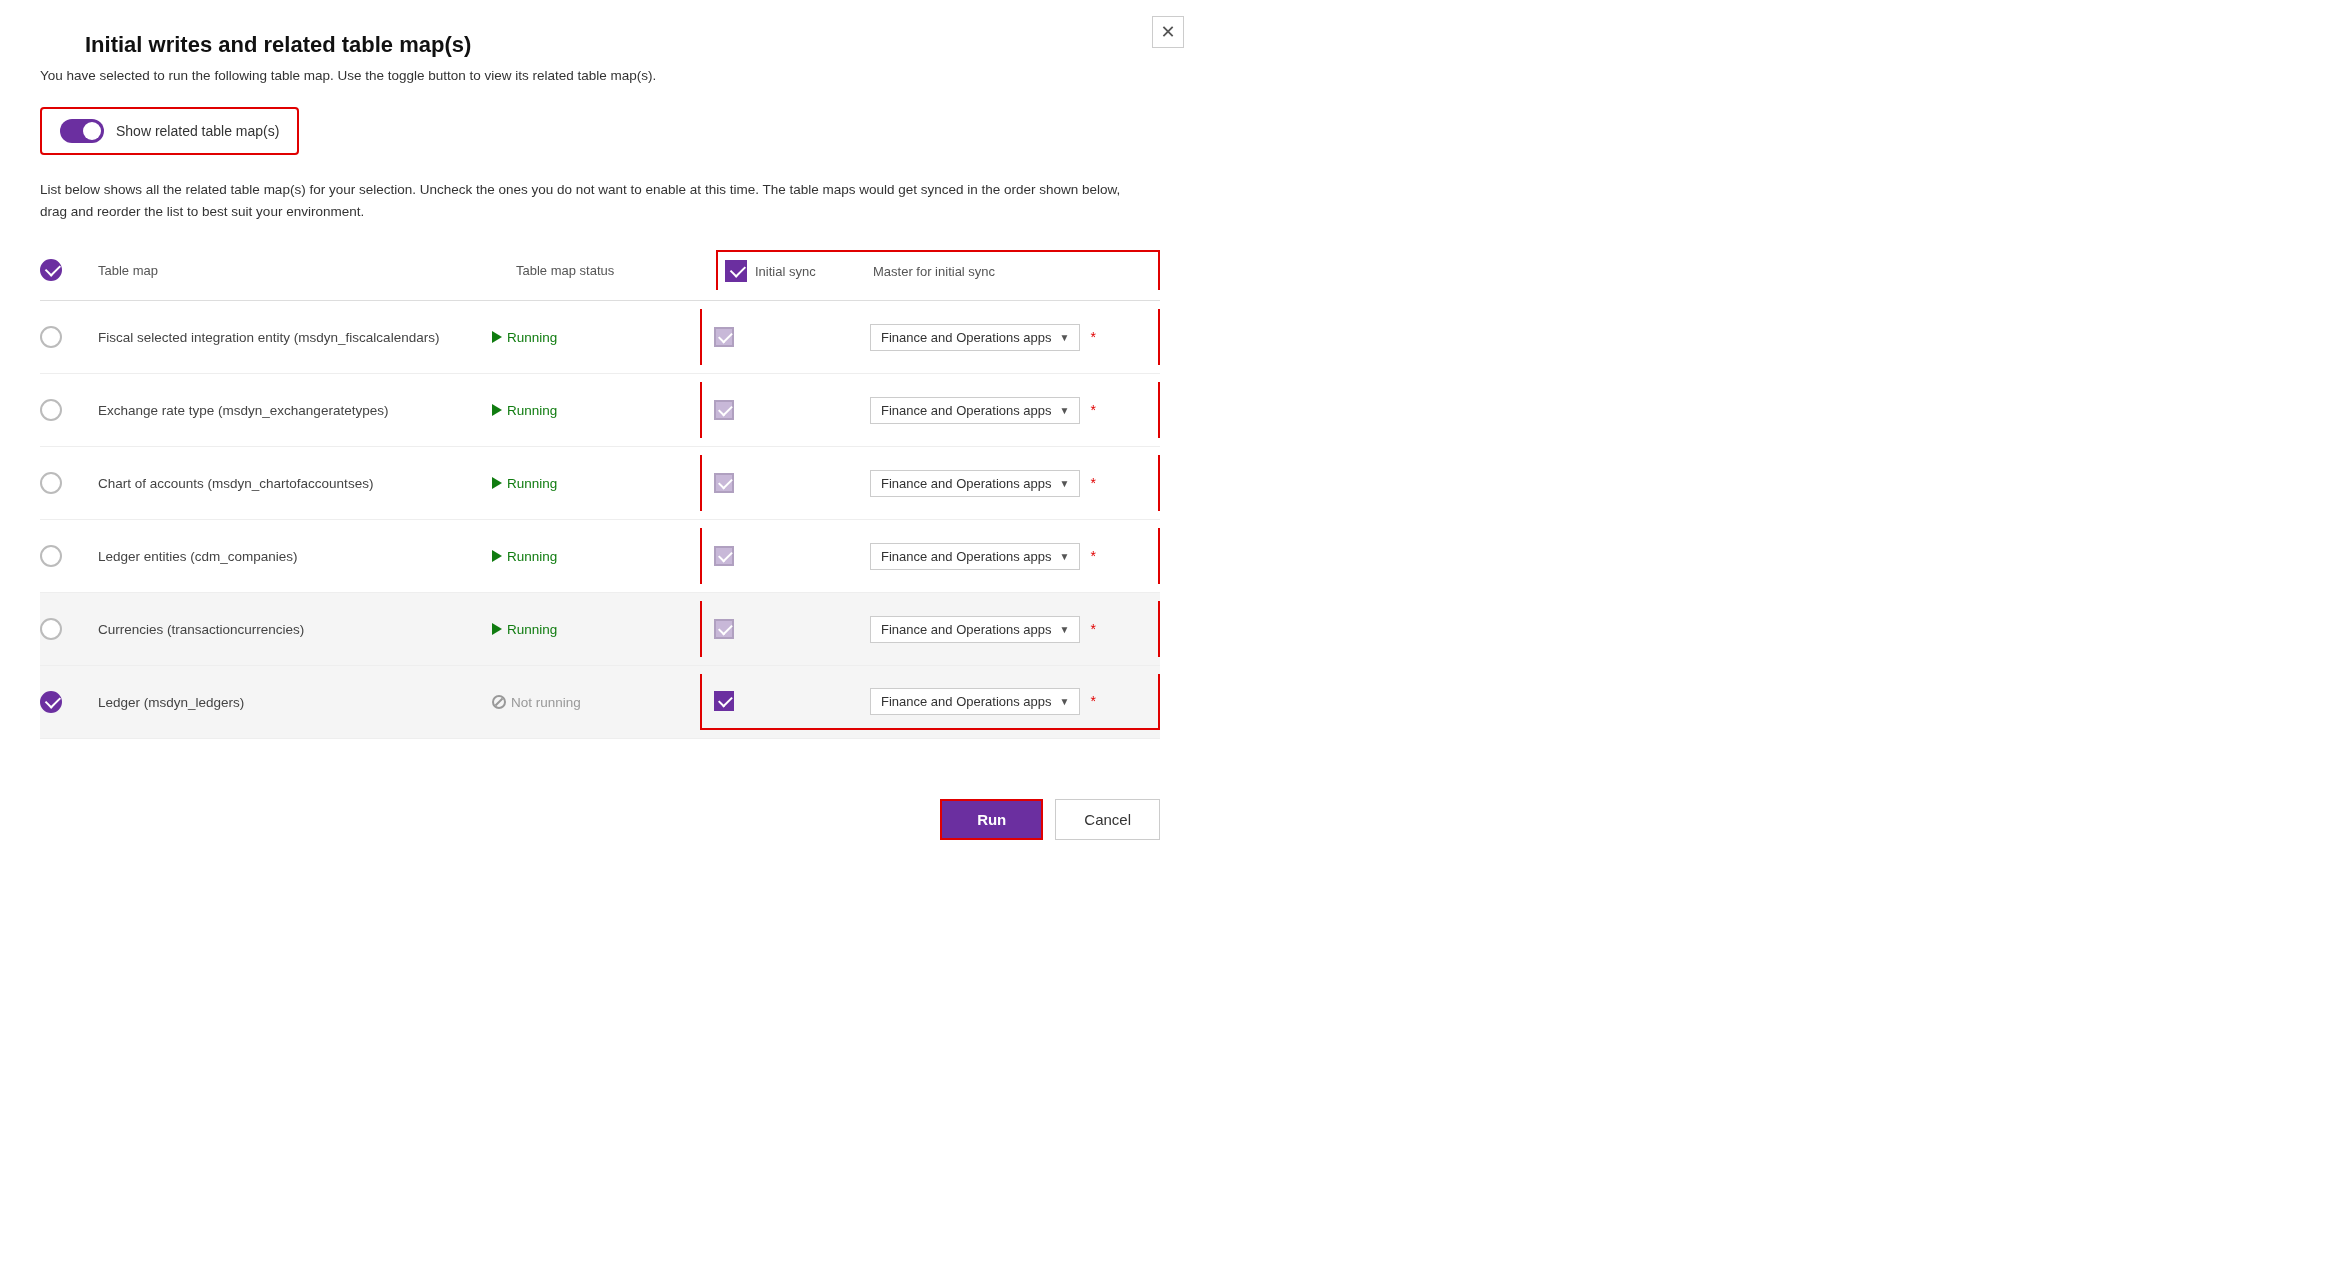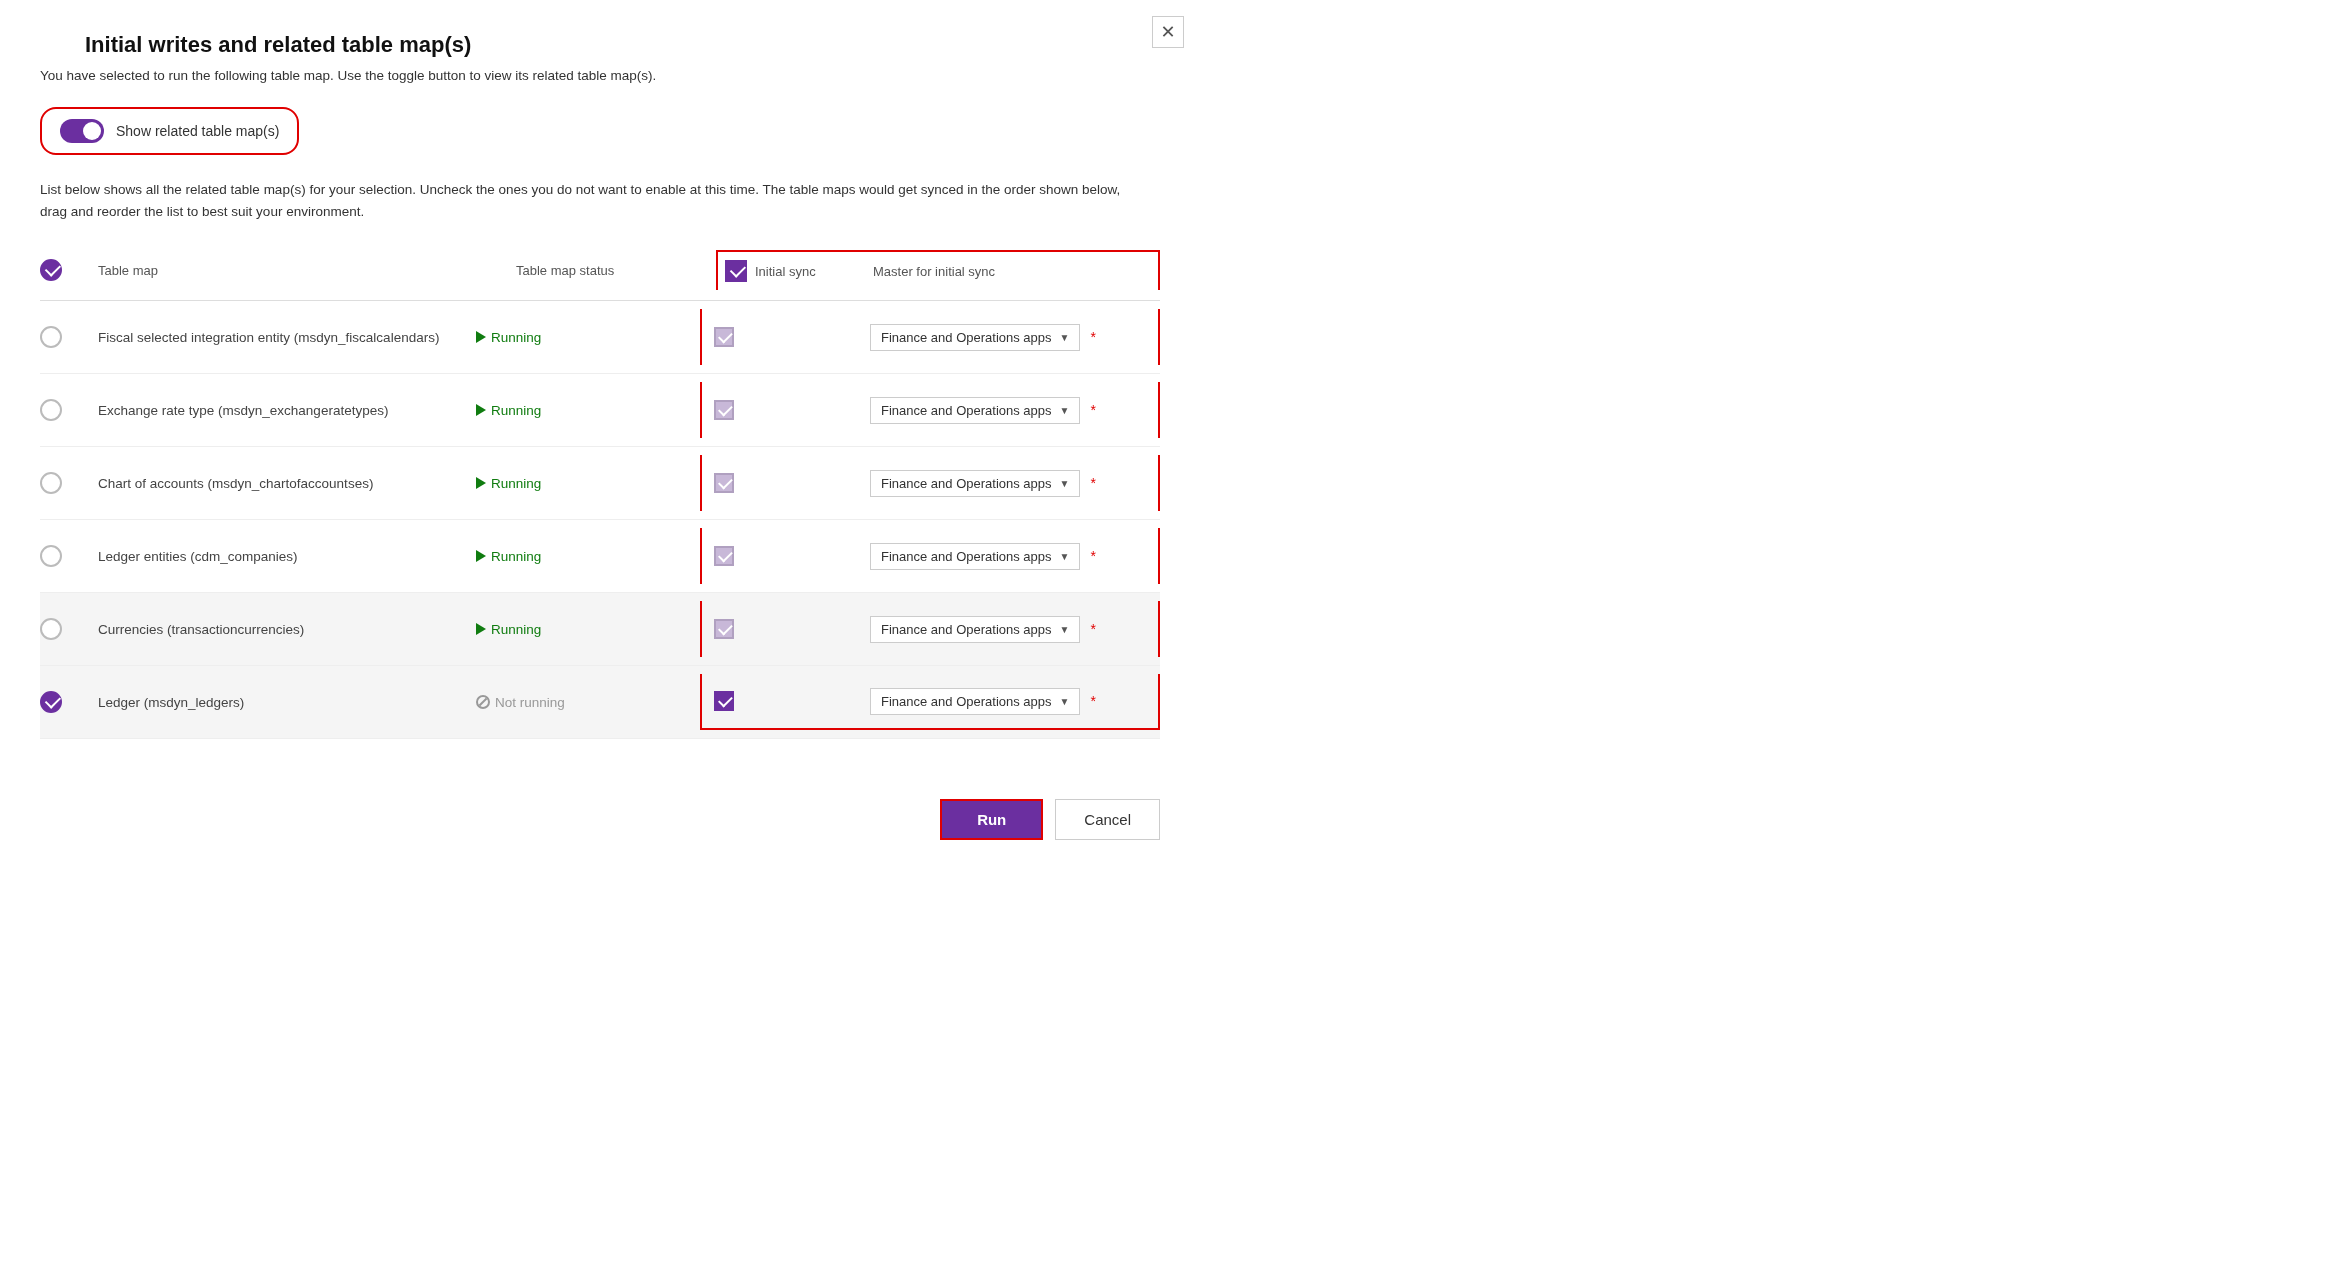--- a/index.html
+++ b/index.html
@@ -38,21 +38,21 @@
       font-size: 13.5px;
       color: #333;
       margin-bottom: 24px;
     }
     .toggle-container {
       display: inline-flex;
       align-items: center;
       gap: 12px;
       border: 2px solid #e00000;
       padding: 10px 18px;
-      border-radius: 16px;
+      border-radius: 4px;
       margin-bottom: 24px;
       cursor: pointer;
     }
     .toggle-switch {
       position: relative;
       width: 44px;
       height: 24px;
     }
     .toggle-track {
       width: 44px;
@@ -129,21 +129,21 @@
       align-items: center;
       justify-content: flex-start;
     }
     .row-map-col {
       flex: 1;
       padding-left: 8px;
       font-size: 13.5px;
       color: #444;
     }
     .row-status-col {
-      width: 224px;
+      width: 208px;
       font-size: 13.5px;
       color: #444;
       display: flex;
       align-items: center;
       gap: 6px;
     }
     .row-right-col {
       width: 460px;
       flex-shrink: 0;
       border-left: 2px solid #e00000;

